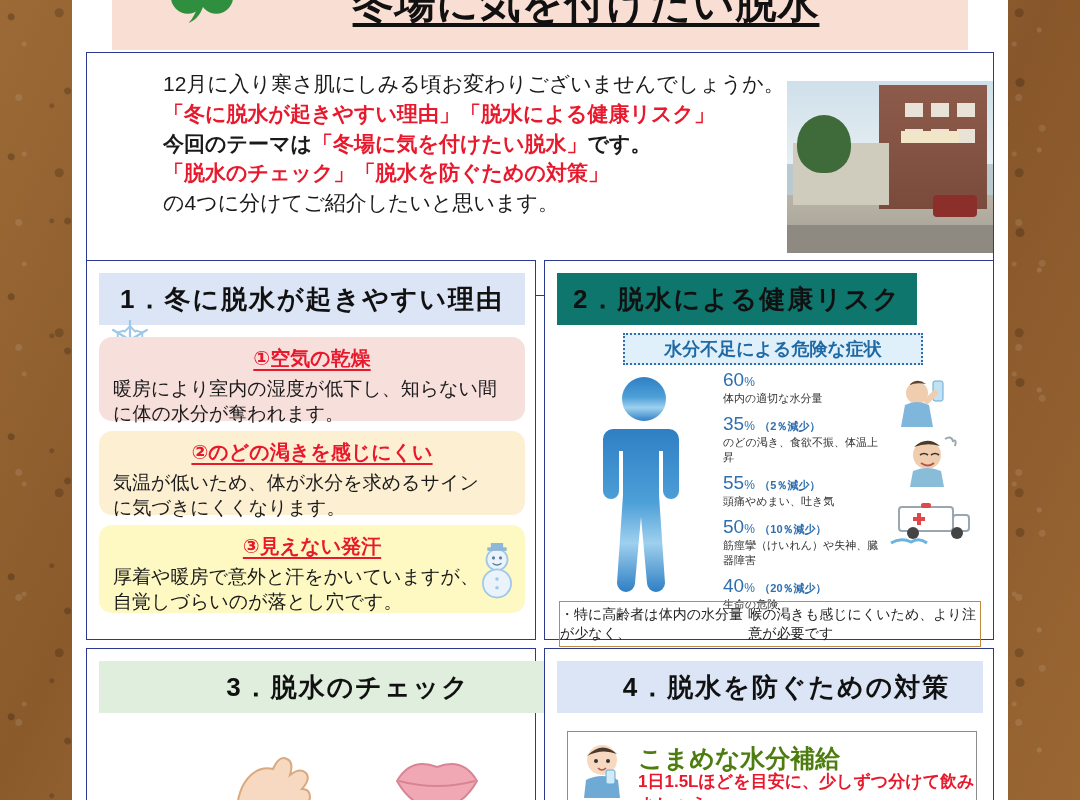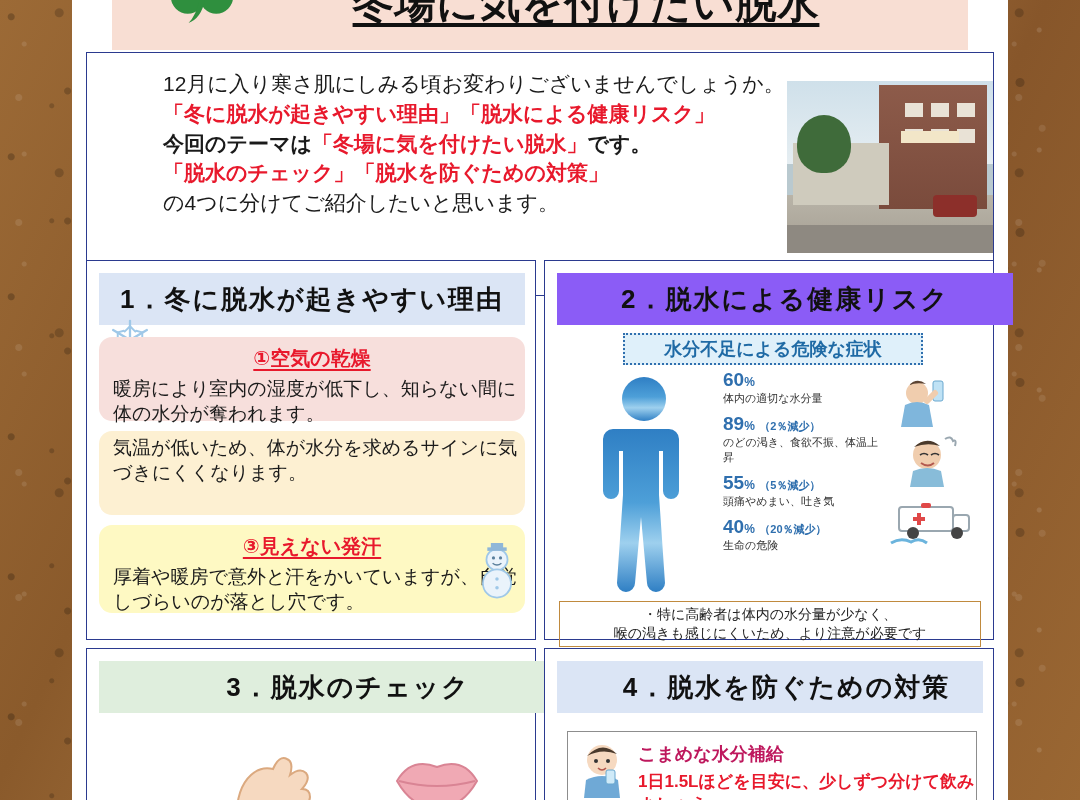--- a/index.html
+++ b/index.html
@@ -117,73 +117,73 @@
   .sub-title {
     text-align: center;
     color: #e8192c;
     font-size: 20px; font-weight: bold;
     padding-top: 8px;
     text-decoration: underline;
     text-underline-offset: 4px;
   }
   .sub-body {
     font-size: 19px; color: #1a1a1a; line-height: 1.34;
-    padding: 4px 2px 0 14px;
+    padding: 4px 28px 0 14px;
   }
   #sub1 { top: 76px; height: 84px; background: #f7dfdc; }
   #sub2 { top: 170px; height: 84px; background: #fdf0d2; }
   #sub3 { top: 264px; height: 88px; background: #fef9c3; }
 
   .snowflake { position: absolute; left: 20px; top: 56px; width: 46px; height: 46px; }
   .snowman { position: absolute; right: 16px; top: 282px; width: 44px; height: 58px; }
 
   
   #card2 { left: 472px; top: 294px; width: 450px; height: 380px; }
-  #card2 .card-head { width: 456px; background: #8b5cf6; }
+  #card2 .card-head { width: 360px; background: #0f766e; }
   .risk-banner {
     position: absolute; left: 78px; top: 72px;
     width: 300px; height: 32px;
     background: #dff0fa;
     border: 2px dotted #2f6fae;
     display: flex; align-items: center; justify-content: center;
     color: #1f6aa5; font-size: 18px; font-weight: bold;
   }
   .body-fig { position: absolute; left: 34px; top: 112px; width: 130px; height: 222px; }
   .pct-list { position: absolute; left: 178px; top: 108px; width: 160px; }
   .pct-row { margin-bottom: 7px; }
-  .pct-main { color: #2f6fae; font-size: 19px; font-weight: bold; }
+  .pct-main { color: #2f6fae; font-size: 19px; font-weight: normal; }
   .pct-main small { font-size: 12px; }
   .pct-note { color: #2f6fae; font-size: 11px; font-weight: bold; }
   .pct-sub { color: #333; font-size: 11px; }
   .mini-ill { position: absolute; right: 10px; width: 96px; }
   .risk-foot {
     position: absolute; left: 14px; top: 340px;
     width: 422px; height: 46px;
     border: 1px solid #c08a3e;
-    display: flex; flex-direction: column; align-items: center; justify-content: center;
+    display: flex; flex-direction: row; align-items: center; justify-content: center;
     font-size: 14px; color: #222; line-height: 1.35;
   }
 
   
   #card3 { left: 14px; top: 682px; width: 450px; height: 330px; }
   #card3 .card-head { width: 498px; background: #dfeedd; text-align: center; }
   .hand { position: absolute; left: 130px; top: 90px; width: 120px; height: 100px; }
   .lips { position: absolute; left: 300px; top: 96px; width: 100px; height: 74px; }
 
   
   #card4 { left: 472px; top: 682px; width: 450px; height: 330px; }
   #card4 .card-head { width: 426px; background: #dbe5f5; padding-left: 33px; }
   .tip-box {
     position: absolute; left: 22px; top: 82px;
     width: 410px; height: 80px;
     border: 1px solid #8d8d8d;
     background: #ffffff;
   }
   .tip-icon { position: absolute; left: 8px; top: 8px; width: 52px; height: 58px; }
-  .tip-title { position: absolute; left: 70px; top: 10px; font-size: 18px; font-weight: bold; color: #be185d; }
+  .tip-title { position: absolute; left: 70px; top: 10px; font-size: 25px; font-weight: bold; color: #4d7c0f; }
   .tip-body { position: absolute; left: 70px; top: 38px; font-size: 17px; color: #e8192c; font-weight: bold; }
 </style>
 </head>
 <body>
 
 <div class="page">
 
   <div class="header-band"></div>
   <div class="clover">
     <svg viewBox="0 0 100 100" width="84" height="84">
@@ -255,20 +255,21 @@
         </g>
       </svg>
     </div>
 
     <div class="sub-box" id="sub1">
       <div class="sub-title">①空気の乾燥</div>
       <div class="sub-body">暖房により室内の湿度が低下し、知らない間に体の水分が奪われます。</div>
     </div>
 
     <div class="sub-box" id="sub2">
+      <div class="sub-title">②のどの渇きを感じにくい</div>
       <div class="sub-body">気温が低いため、体が水分を求めるサインに気づきにくくなります。</div>
     </div>
 
     <div class="sub-box" id="sub3">
       <div class="sub-title">③見えない発汗</div>
       <div class="sub-body">厚着や暖房で意外と汗をかいていますが、自覚しづらいのが落とし穴です。</div>
     </div>
 
     <div class="snowman">
       <svg viewBox="0 0 50 64" width="44" height="58">
@@ -307,28 +308,33 @@
       </svg>
     </div>
 
     <div class="pct-list">
       <div class="pct-row">
         <div><span class="pct-main">60</span><span class="pct-main"><small>%</small></span>
         <span class="pct-note"></span></div>
         <div class="pct-sub">体内の適切な水分量</div>
       </div>
       <div class="pct-row">
-        <div><span class="pct-main">89</span><span class="pct-main"><small>%</small></span>
+        <div><span class="pct-main">35</span><span class="pct-main"><small>%</small></span>
         <span class="pct-note">（2％減少）</span></div>
         <div class="pct-sub">のどの渇き、食欲不振、体温上昇</div>
       </div>
       <div class="pct-row">
         <div><span class="pct-main">55</span><span class="pct-main"><small>%</small></span>
         <span class="pct-note">（5％減少）</span></div>
         <div class="pct-sub">頭痛やめまい、吐き気</div>
+      </div>
+      <div class="pct-row">
+        <div><span class="pct-main">50</span><span class="pct-main"><small>%</small></span>
+        <span class="pct-note">（10％減少）</span></div>
+        <div class="pct-sub">筋痙攣（けいれん）や失神、臓器障害</div>
       </div>
       <div class="pct-row">
         <div><span class="pct-main">40</span><span class="pct-main"><small>%</small></span>
         <span class="pct-note">（20％減少）</span></div>
         <div class="pct-sub">生命の危険</div>
       </div>
     </div>
 
     <div class="mini-ill" style="top:114px;">
       <svg viewBox="0 0 96 54" width="96" height="54">

